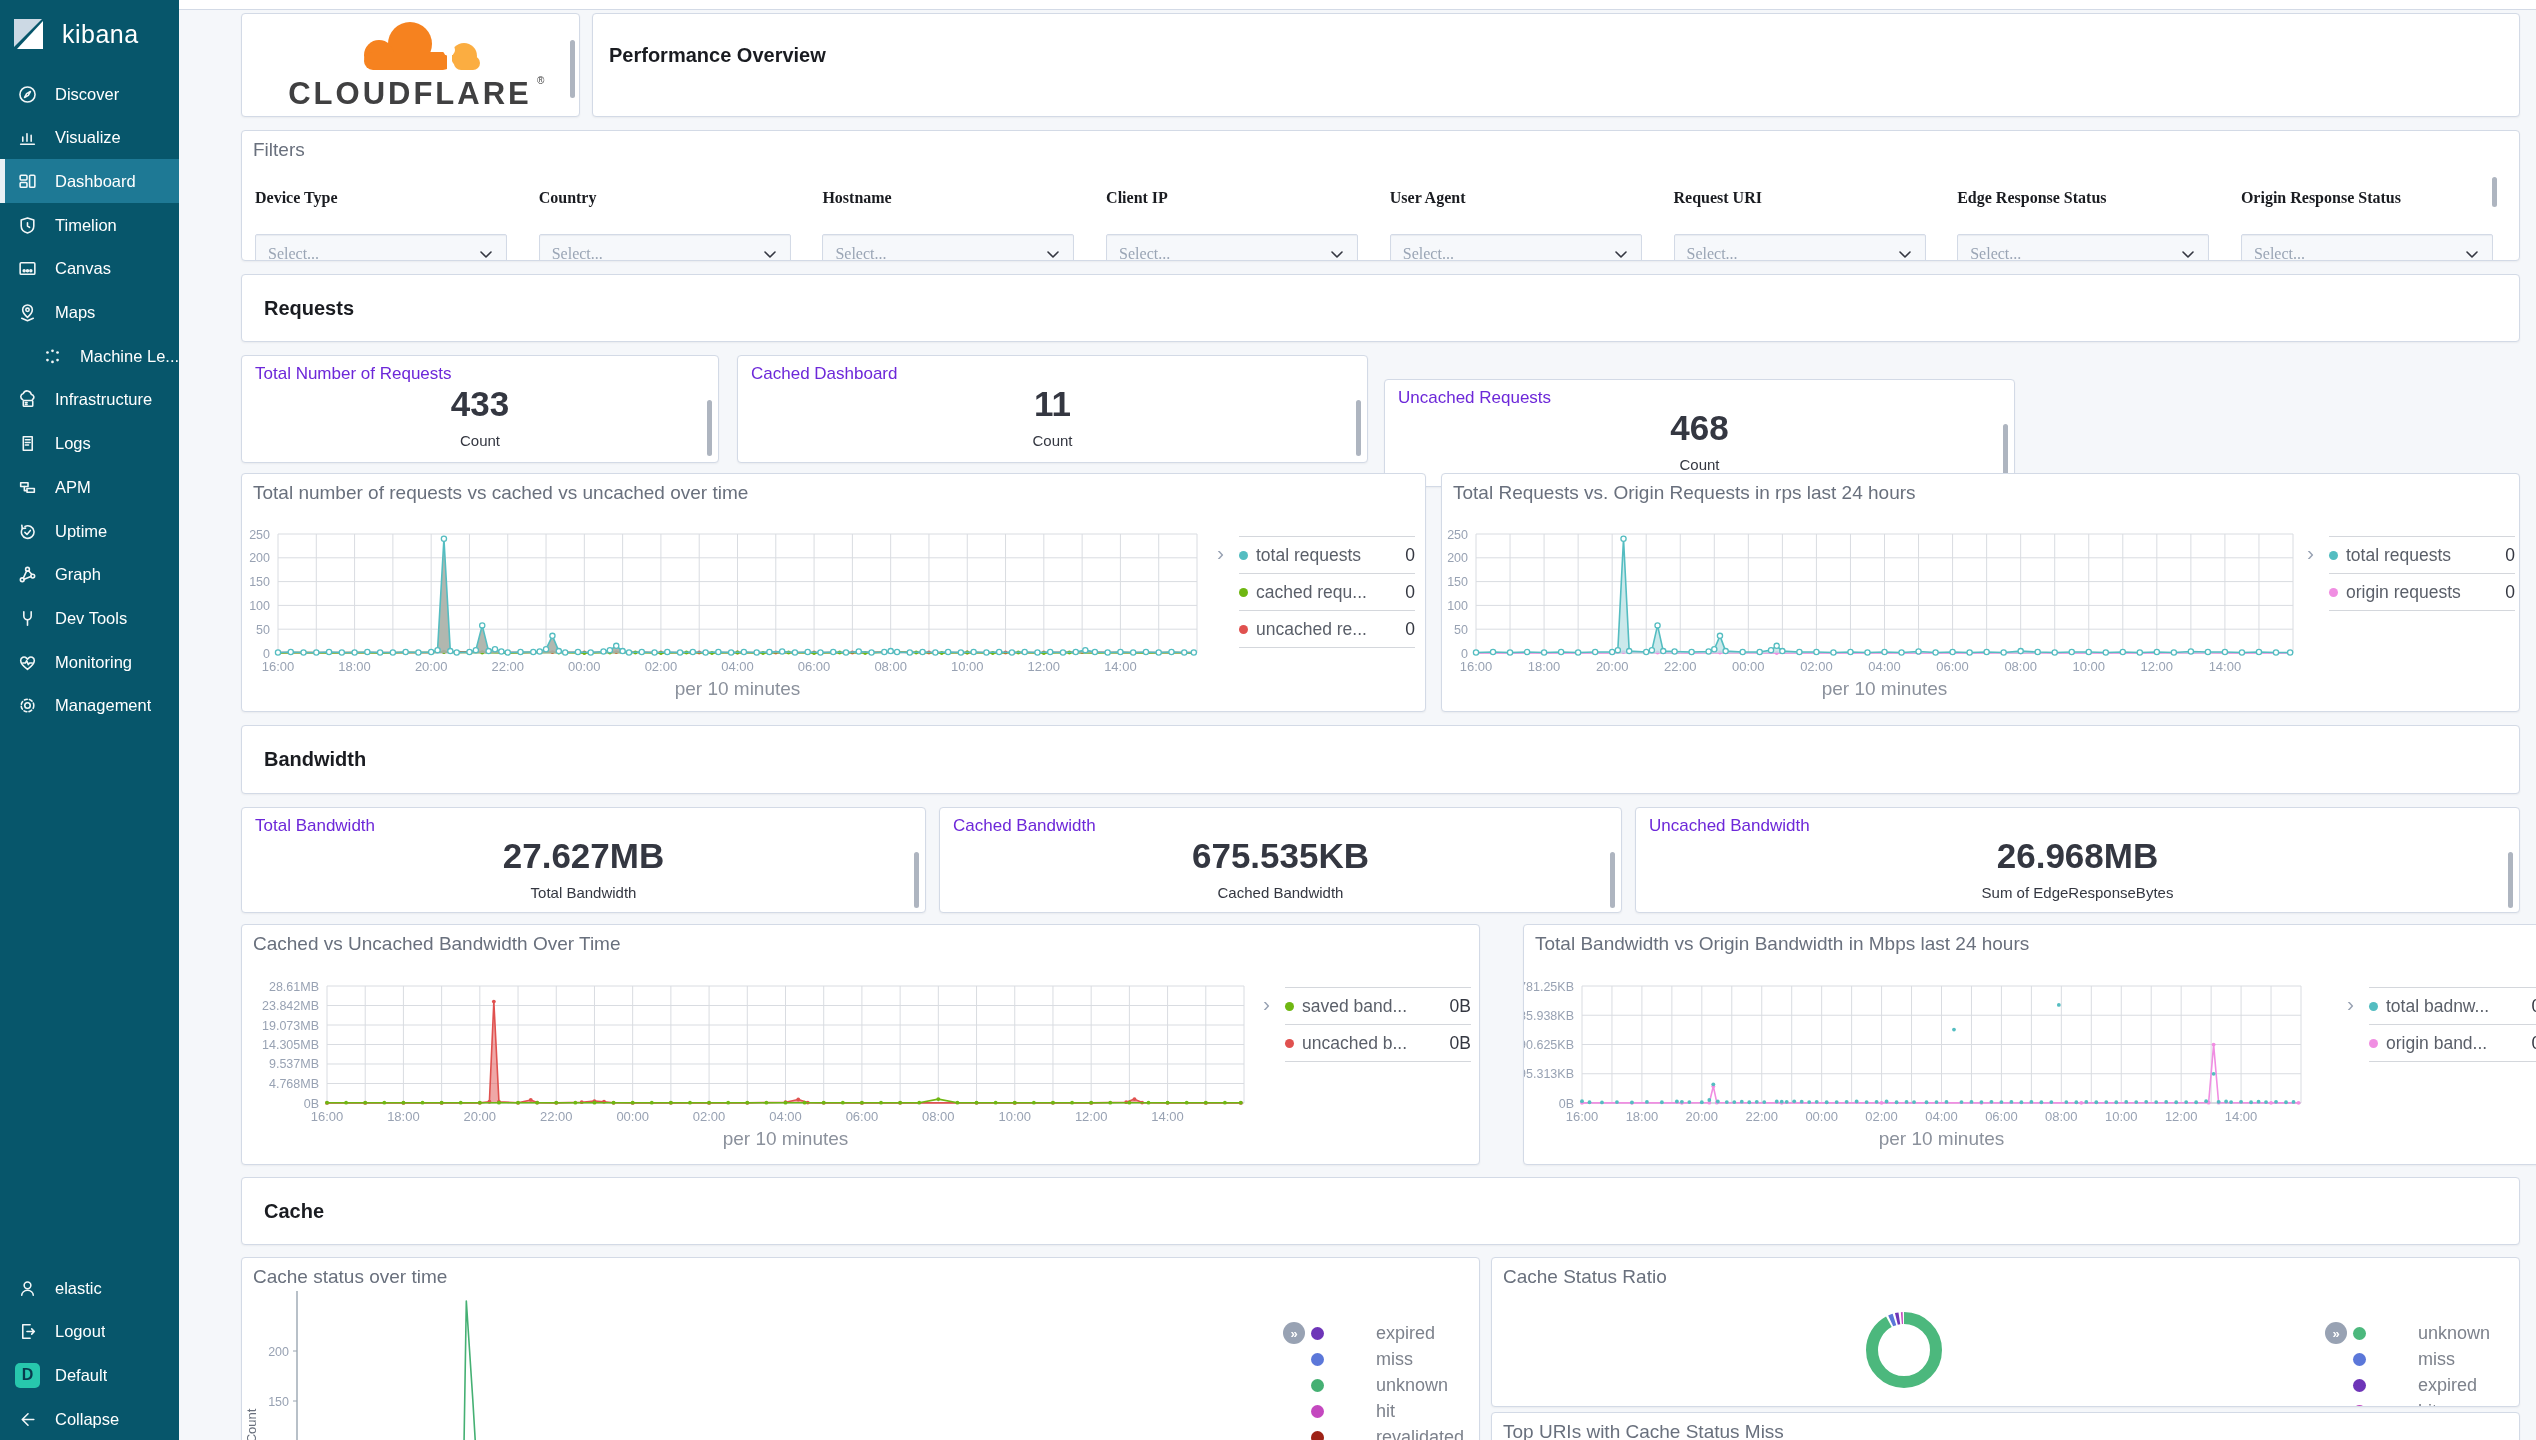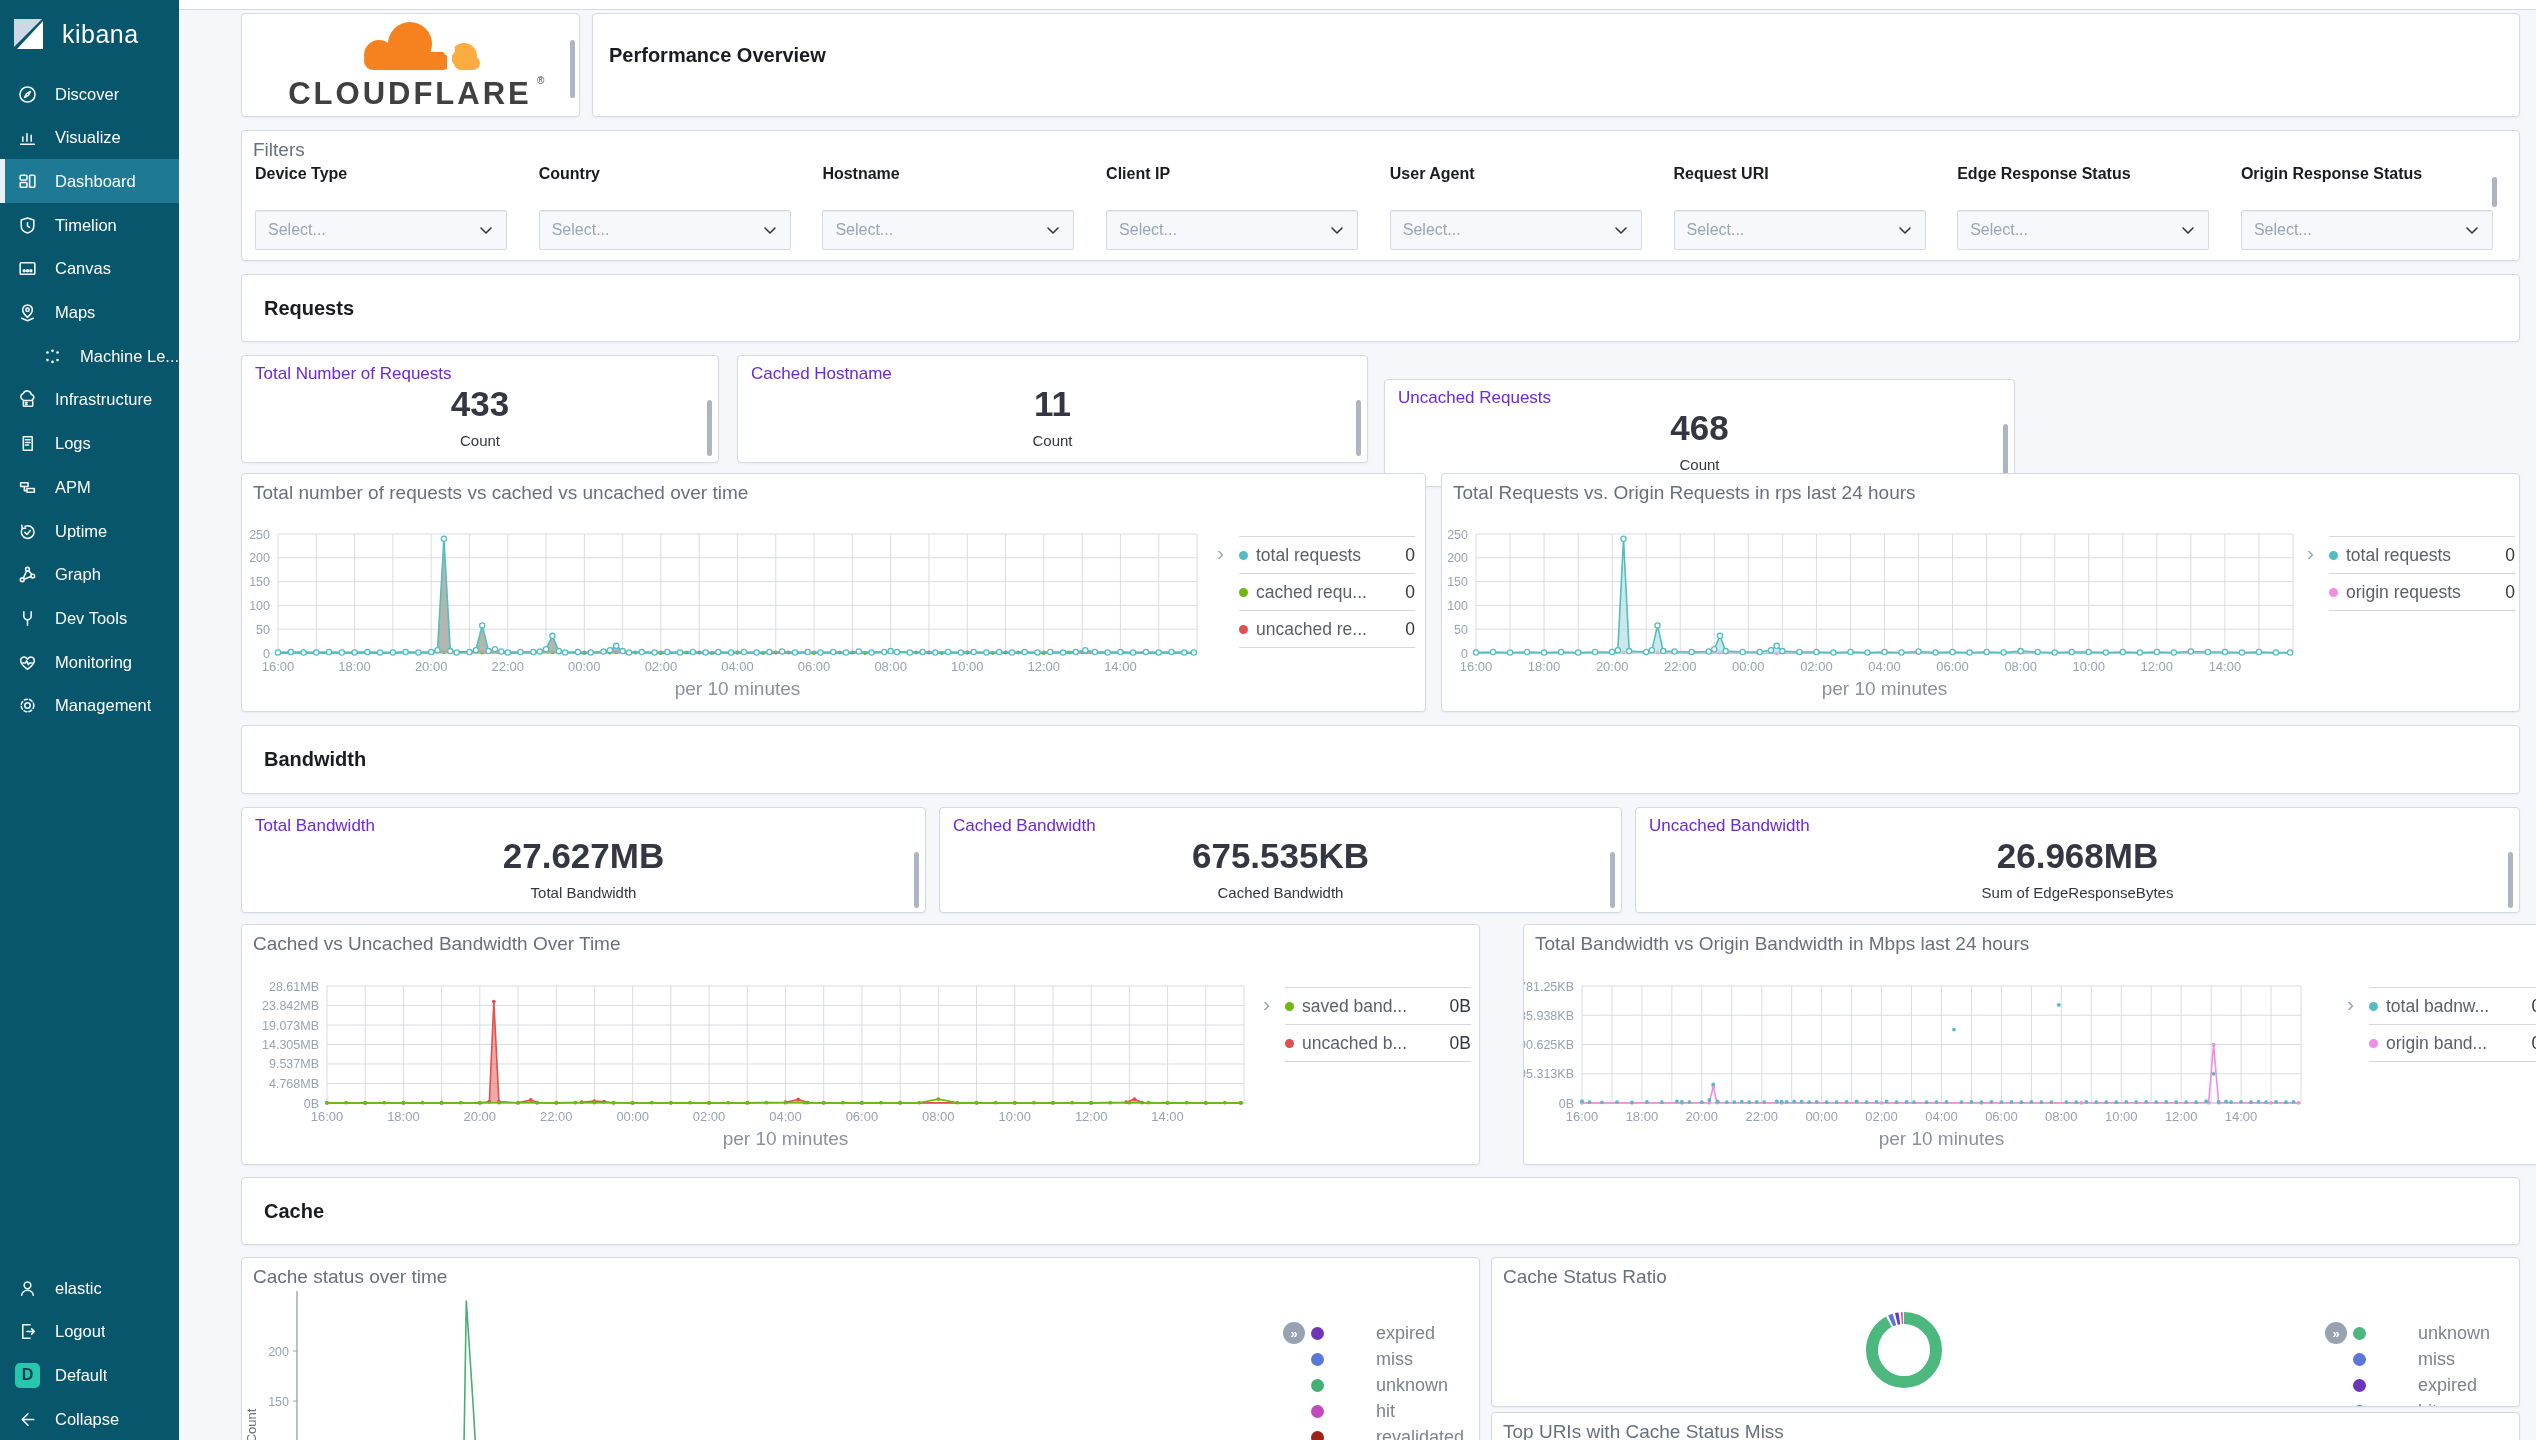--- a/index.html
+++ b/index.html
@@ -43,21 +43,21 @@
   #chartA{left:241px;top:473px;width:1185px;height:239px;}
   #chartB{left:1441px;top:473px;width:1079px;height:239px;}
   #chartC{left:241px;top:924px;width:1239px;height:241px;}
   #chartD{left:1491px;top:924px;width:1029px;height:241px;margin-left:32px;}
   #chartE{left:241px;top:1257px;width:1239px;height:300px;}
   #p-ratio{left:1491px;top:1257px;width:1029px;height:150px;}
   #p-topuris{left:1491px;top:1412px;width:1029px;height:60px;}
   .chart-svg{position:absolute;left:0;top:0;}
   
   #filters-label{position:absolute;left:11px;top:8px;font-size:19px;color:#69707d;}
-  .filter-group{position:absolute;top:34px;width:252px;}
+  .filter-group{position:absolute;top:58px;width:252px;font-family:Liberation Serif, serif;}
   .filter-group .flabel{font-size:16px;font-weight:700;color:#1a1c21;display:block;margin-bottom:8px;}
   .fselect{height:38px;background:#f6f8fb;border:1px solid #d3dae6;border-radius:2px;display:flex;
            align-items:center;padding:0 12px;cursor:pointer;box-shadow:inset 0 1px 1px rgba(152,162,179,.15);margin-top:27px;}
   .fselect .fplaceholder{color:#9aa5b5;font-size:16px;flex:1;}
   
   .legend{position:absolute;}
   .leg-row{display:flex;align-items:center;border-top:1px solid #d4d7dc;cursor:pointer;}
   .legend.lines{border-bottom:1px solid #d4d7dc;}
   .leg-dot{border-radius:50%;flex:0 0 auto;}
   .leg-label{margin-left:8px;font-size:17.5px;color:#5a5f69;white-space:nowrap;overflow:hidden;}
@@ -374,21 +374,21 @@
   <section class="panel section-h" id="sh-requests">
     <h2>Requests</h2>
   </section>
   <section class="panel metric-panel" id="m-req-0">
       <div class="mlabel">Total Number of Requests</div>
       <div class="mvalue">433</div>
       <div class="msub">Count</div>
       <div class="vthumb" style="right: 6px; top: 44px; height: 56px;"></div>
     </section>
   <section class="panel metric-panel" id="m-req-1">
-      <div class="mlabel">Cached Hostname</div>
+      <div class="mlabel">Cached Dashboard</div>
       <div class="mvalue">11</div>
       <div class="msub">Count</div>
       <div class="vthumb" style="right: 6px; top: 44px; height: 56px;"></div>
     </section>
   <section class="panel metric-panel" id="m-req-2">
       <div class="mlabel">Uncached Requests</div>
       <div class="mvalue">468</div>
       <div class="msub">Count</div>
       <div class="vthumb" style="right: 6px; top: 44px; height: 56px;"></div>
     </section>

